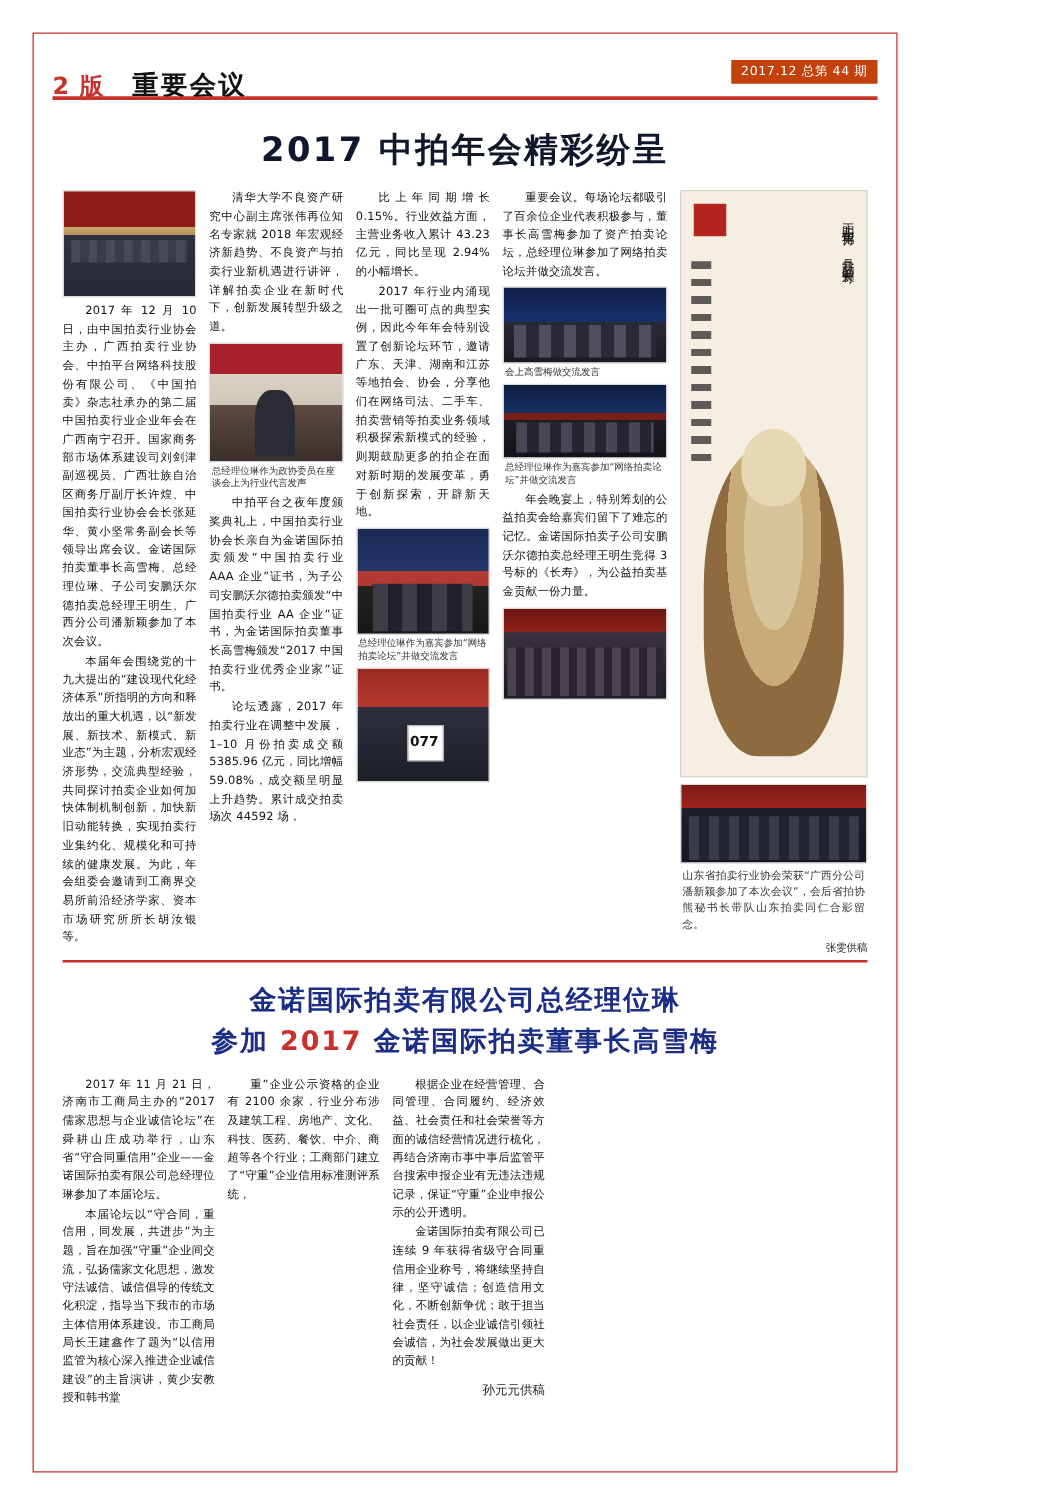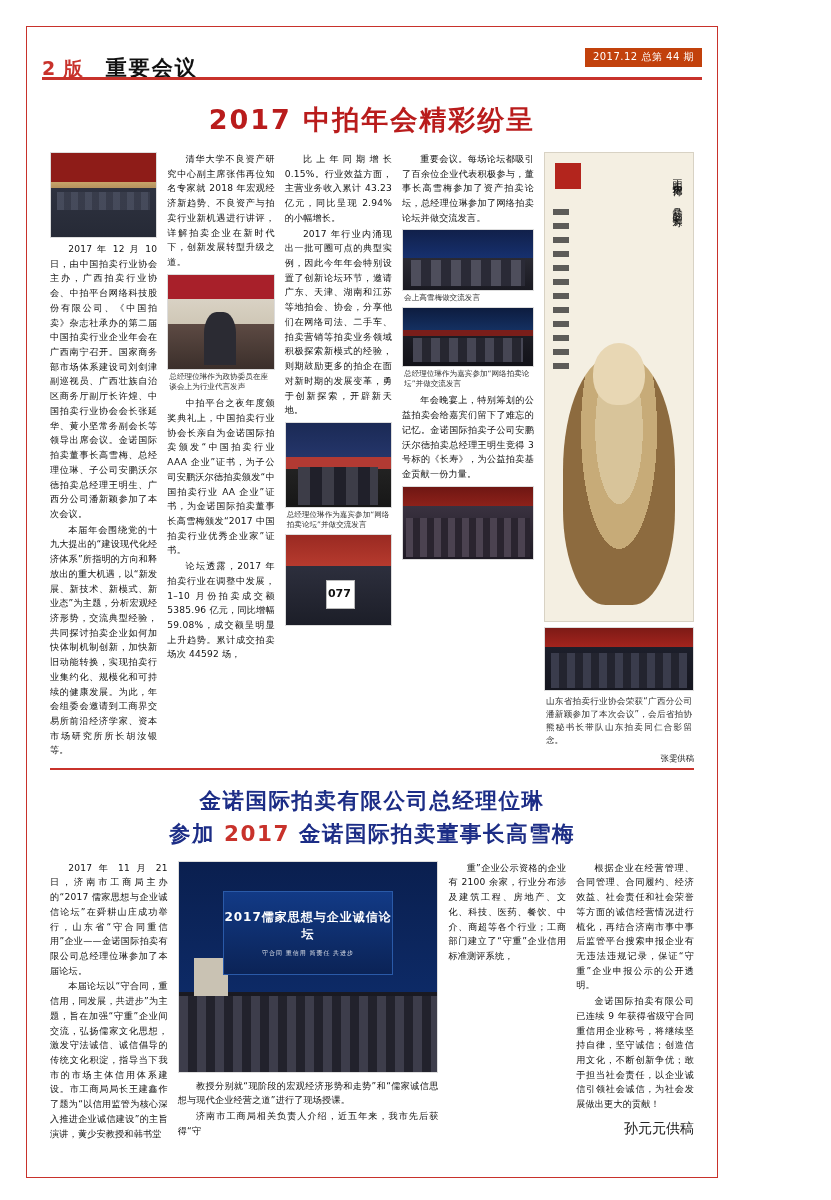--- a/index.html
+++ b/index.html
@@ -68,21 +68,21 @@
     letter-spacing: 0.5px;
     align-self: center;
   }
   
   .headline {
     text-align: center;
     margin: 22px 0 14px 0;
     font-family: "DejaVu Sans", sans-serif;
     font-weight: bold;
     font-size: 27px;
-    color: #b91c1c;
+    color: #0f172a;
     letter-spacing: 2px;
   }
   
   .article1 {
     margin: 0 24px;
     position: relative;
     height: 610px;
   }
   .cols {
     display: flex;
@@ -279,21 +279,21 @@
     position:absolute; left:0; right:0; bottom:0; height:36%;
     background: repeating-linear-gradient(90deg,#3d3d4b 0 9px,#22222c 9px 18px);
   }
   .ph-forum .podium {
     position:absolute; left:6%; top:46%; width:13%; height:22%;
     background:#c9c2b3;
   }
   .credit2 {
     text-align: right;
     font-family: "DejaVu Sans", serif;
-    font-size: 14px;
+    font-size: 10px;
     color: #222;
     margin-top: 8px;
   }
 </style>
 </head>
 <body>
 
 <div class="page">
   <div class="page-border"></div>
 
@@ -399,34 +399,20 @@
   </div>
 
   <div class="article2">
     <div class="a2col">
       <div class="ctext">
         <p>2017 年 11 月 21 日，济南市工商局主办的“2017 儒家思想与企业诚信论坛”在舜耕山庄成功举行，山东省“守合同重信用”企业——金诺国际拍卖有限公司总经理位琳参加了本届论坛。</p>
         <p>本届论坛以“守合同，重信用，同发展，共进步”为主题，旨在加强“守重”企业间交流，弘扬儒家文化思想，激发守法诚信、诚信倡导的传统文化积淀，指导当下我市的市场主体信用体系建设。市工商局局长王建鑫作了题为“以信用监管为核心深入推进企业诚信建设”的主旨演讲，黄少安教授和韩书堂</p>
       </div>
     </div>
 
-    <div class="a2mid">
-      <div class="ph-forum">
-        <span class="podium"></span>
-        <span class="screen">
-          <span class="t">2017儒家思想与企业诚信论坛</span>
-          <span class="s">守合同    重信用    简责任    共进步</span>
-        </span>
-        <span class="seats"></span>
-      </div>
-      <div class="ctext" style="margin-top:6px">
-        <p>教授分别就“现阶段的宏观经济形势和走势”和“儒家诚信思想与现代企业经营之道”进行了现场授课。</p>
-        <p>济南市工商局相关负责人介绍，近五年来，我市先后获得“守</p>
-      </div>
-    </div>
 
     <div class="a2col">
       <div class="ctext">
         <p>重”企业公示资格的企业有 2100 余家，行业分布涉及建筑工程、房地产、文化、科技、医药、餐饮、中介、商超等各个行业；工商部门建立了“守重”企业信用标准测评系统，</p>
       </div>
     </div>
 
     <div class="a2col">
       <div class="ctext">
         <p>根据企业在经营管理、合同管理、合同履约、经济效益、社会责任和社会荣誉等方面的诚信经营情况进行梳化，再结合济南市事中事后监管平台搜索申报企业有无违法违规记录，保证“守重”企业申报公示的公开透明。</p>

